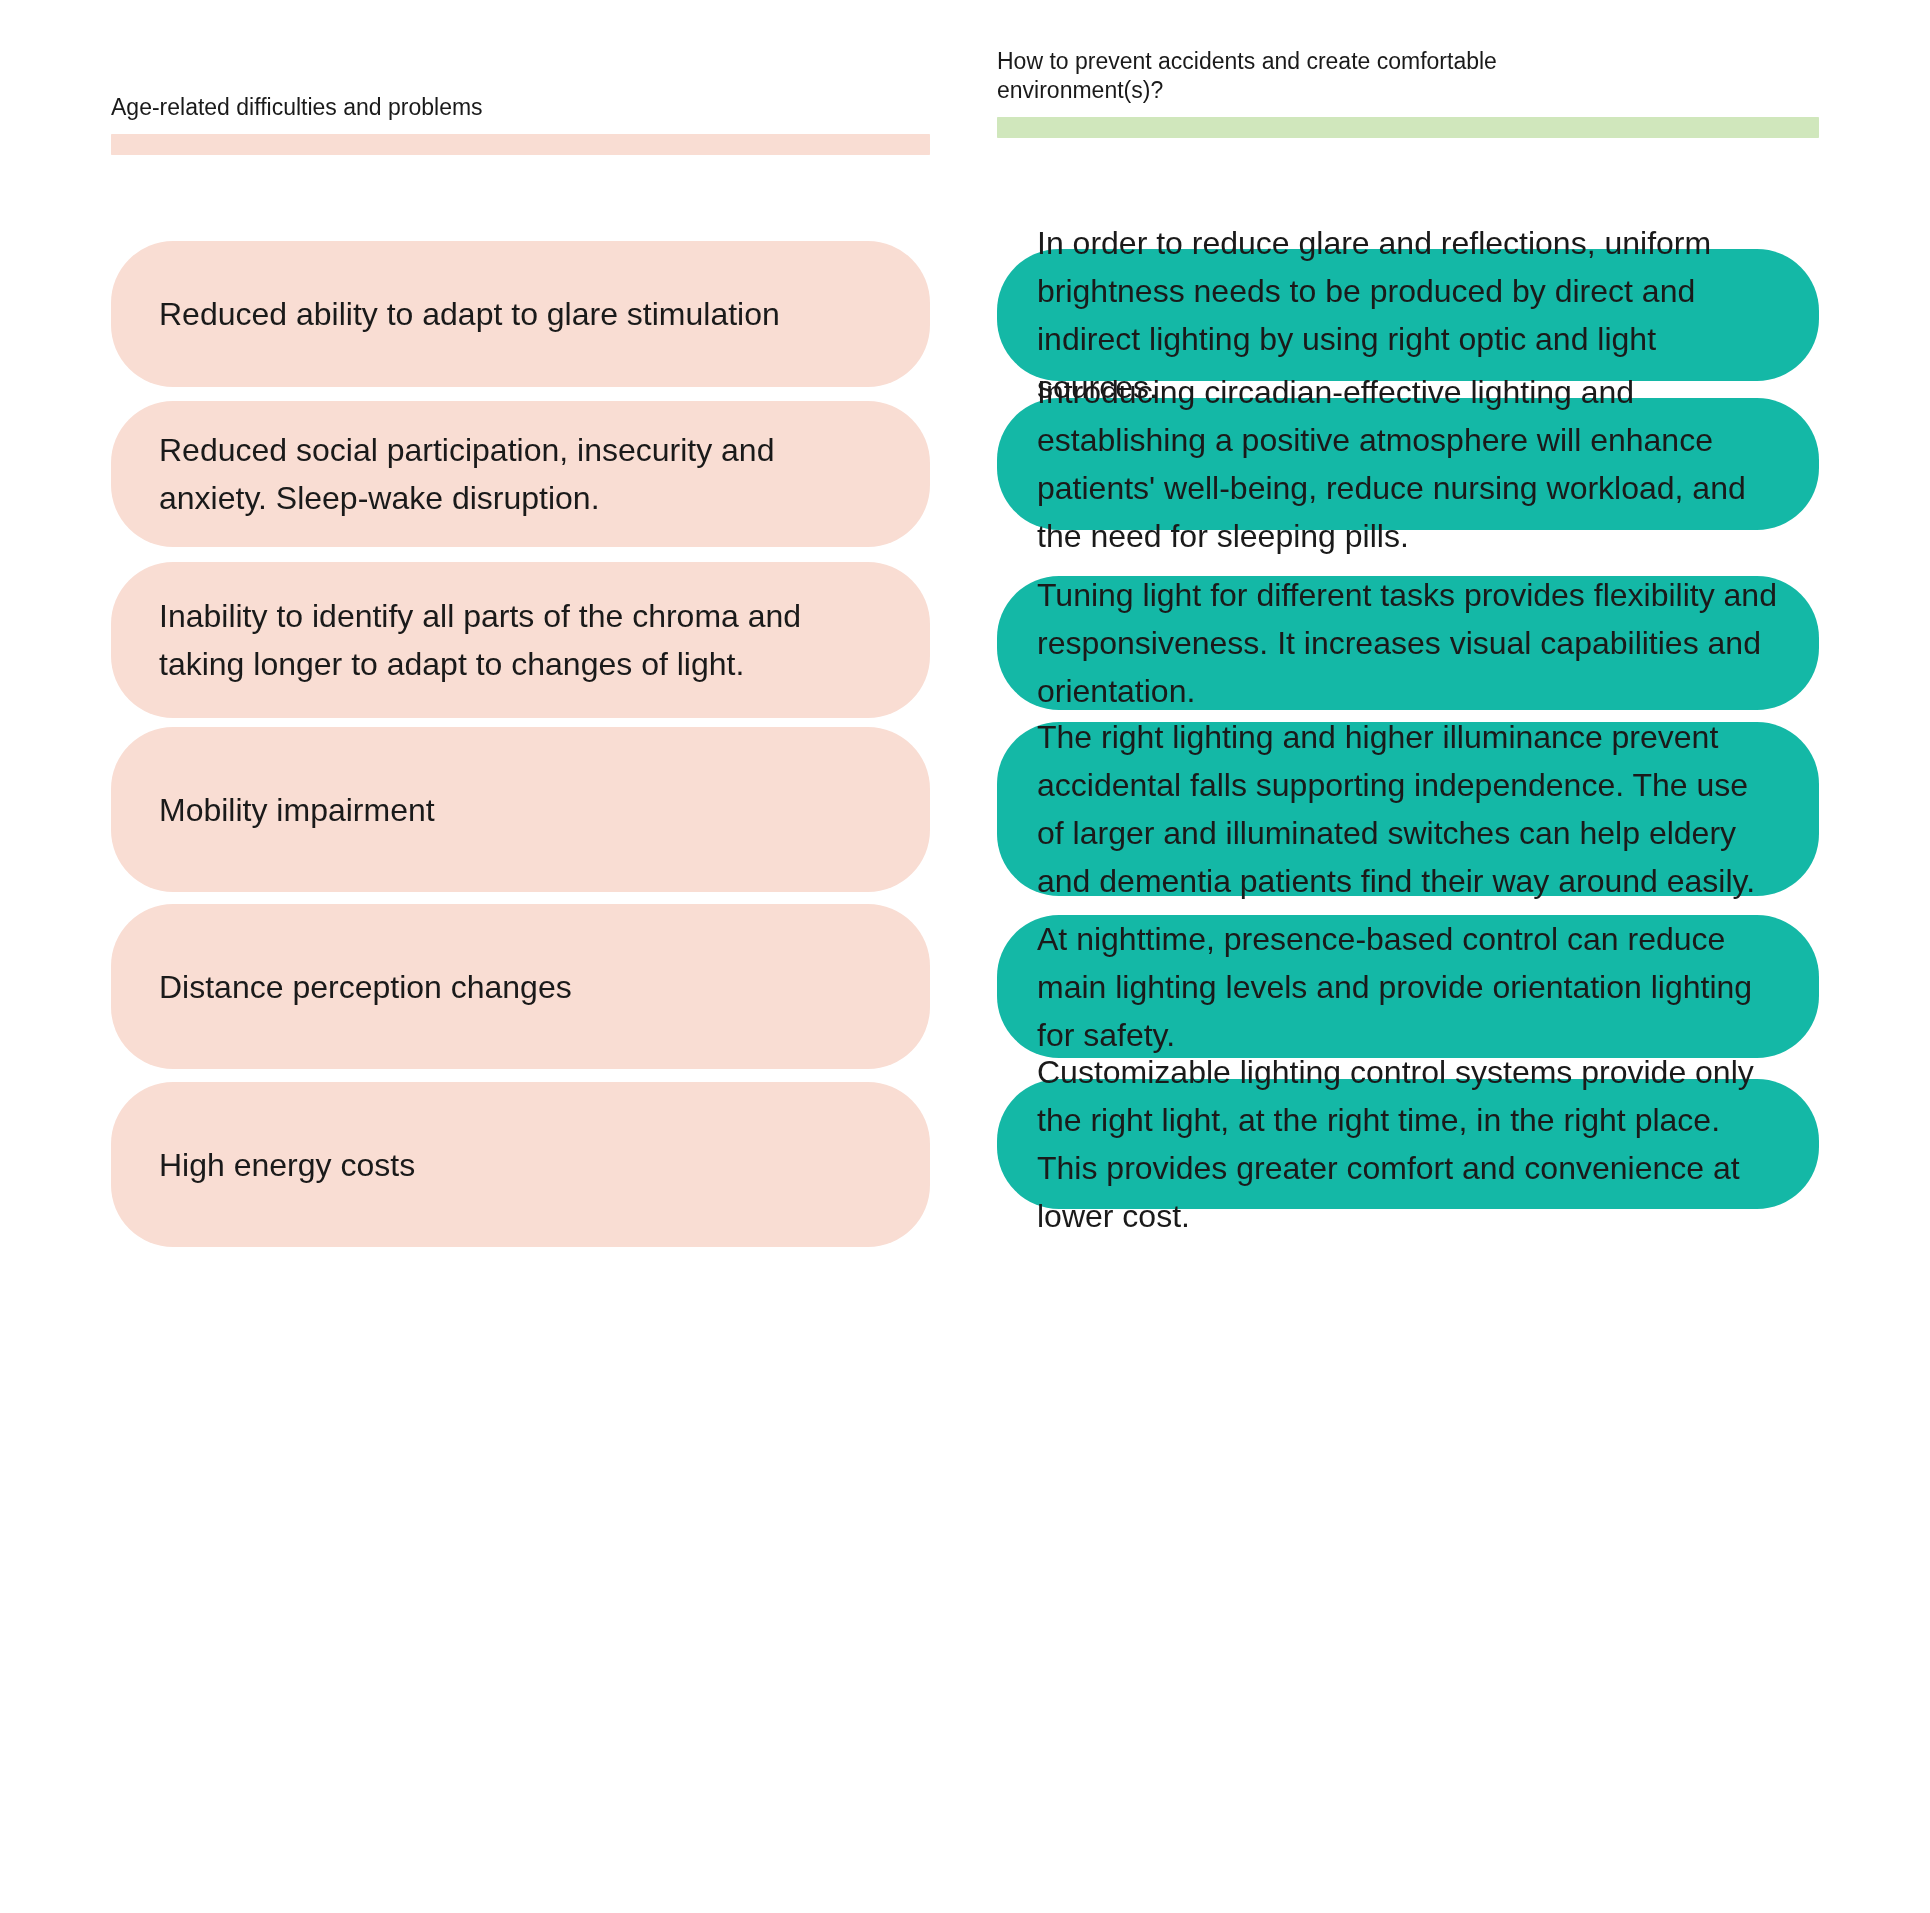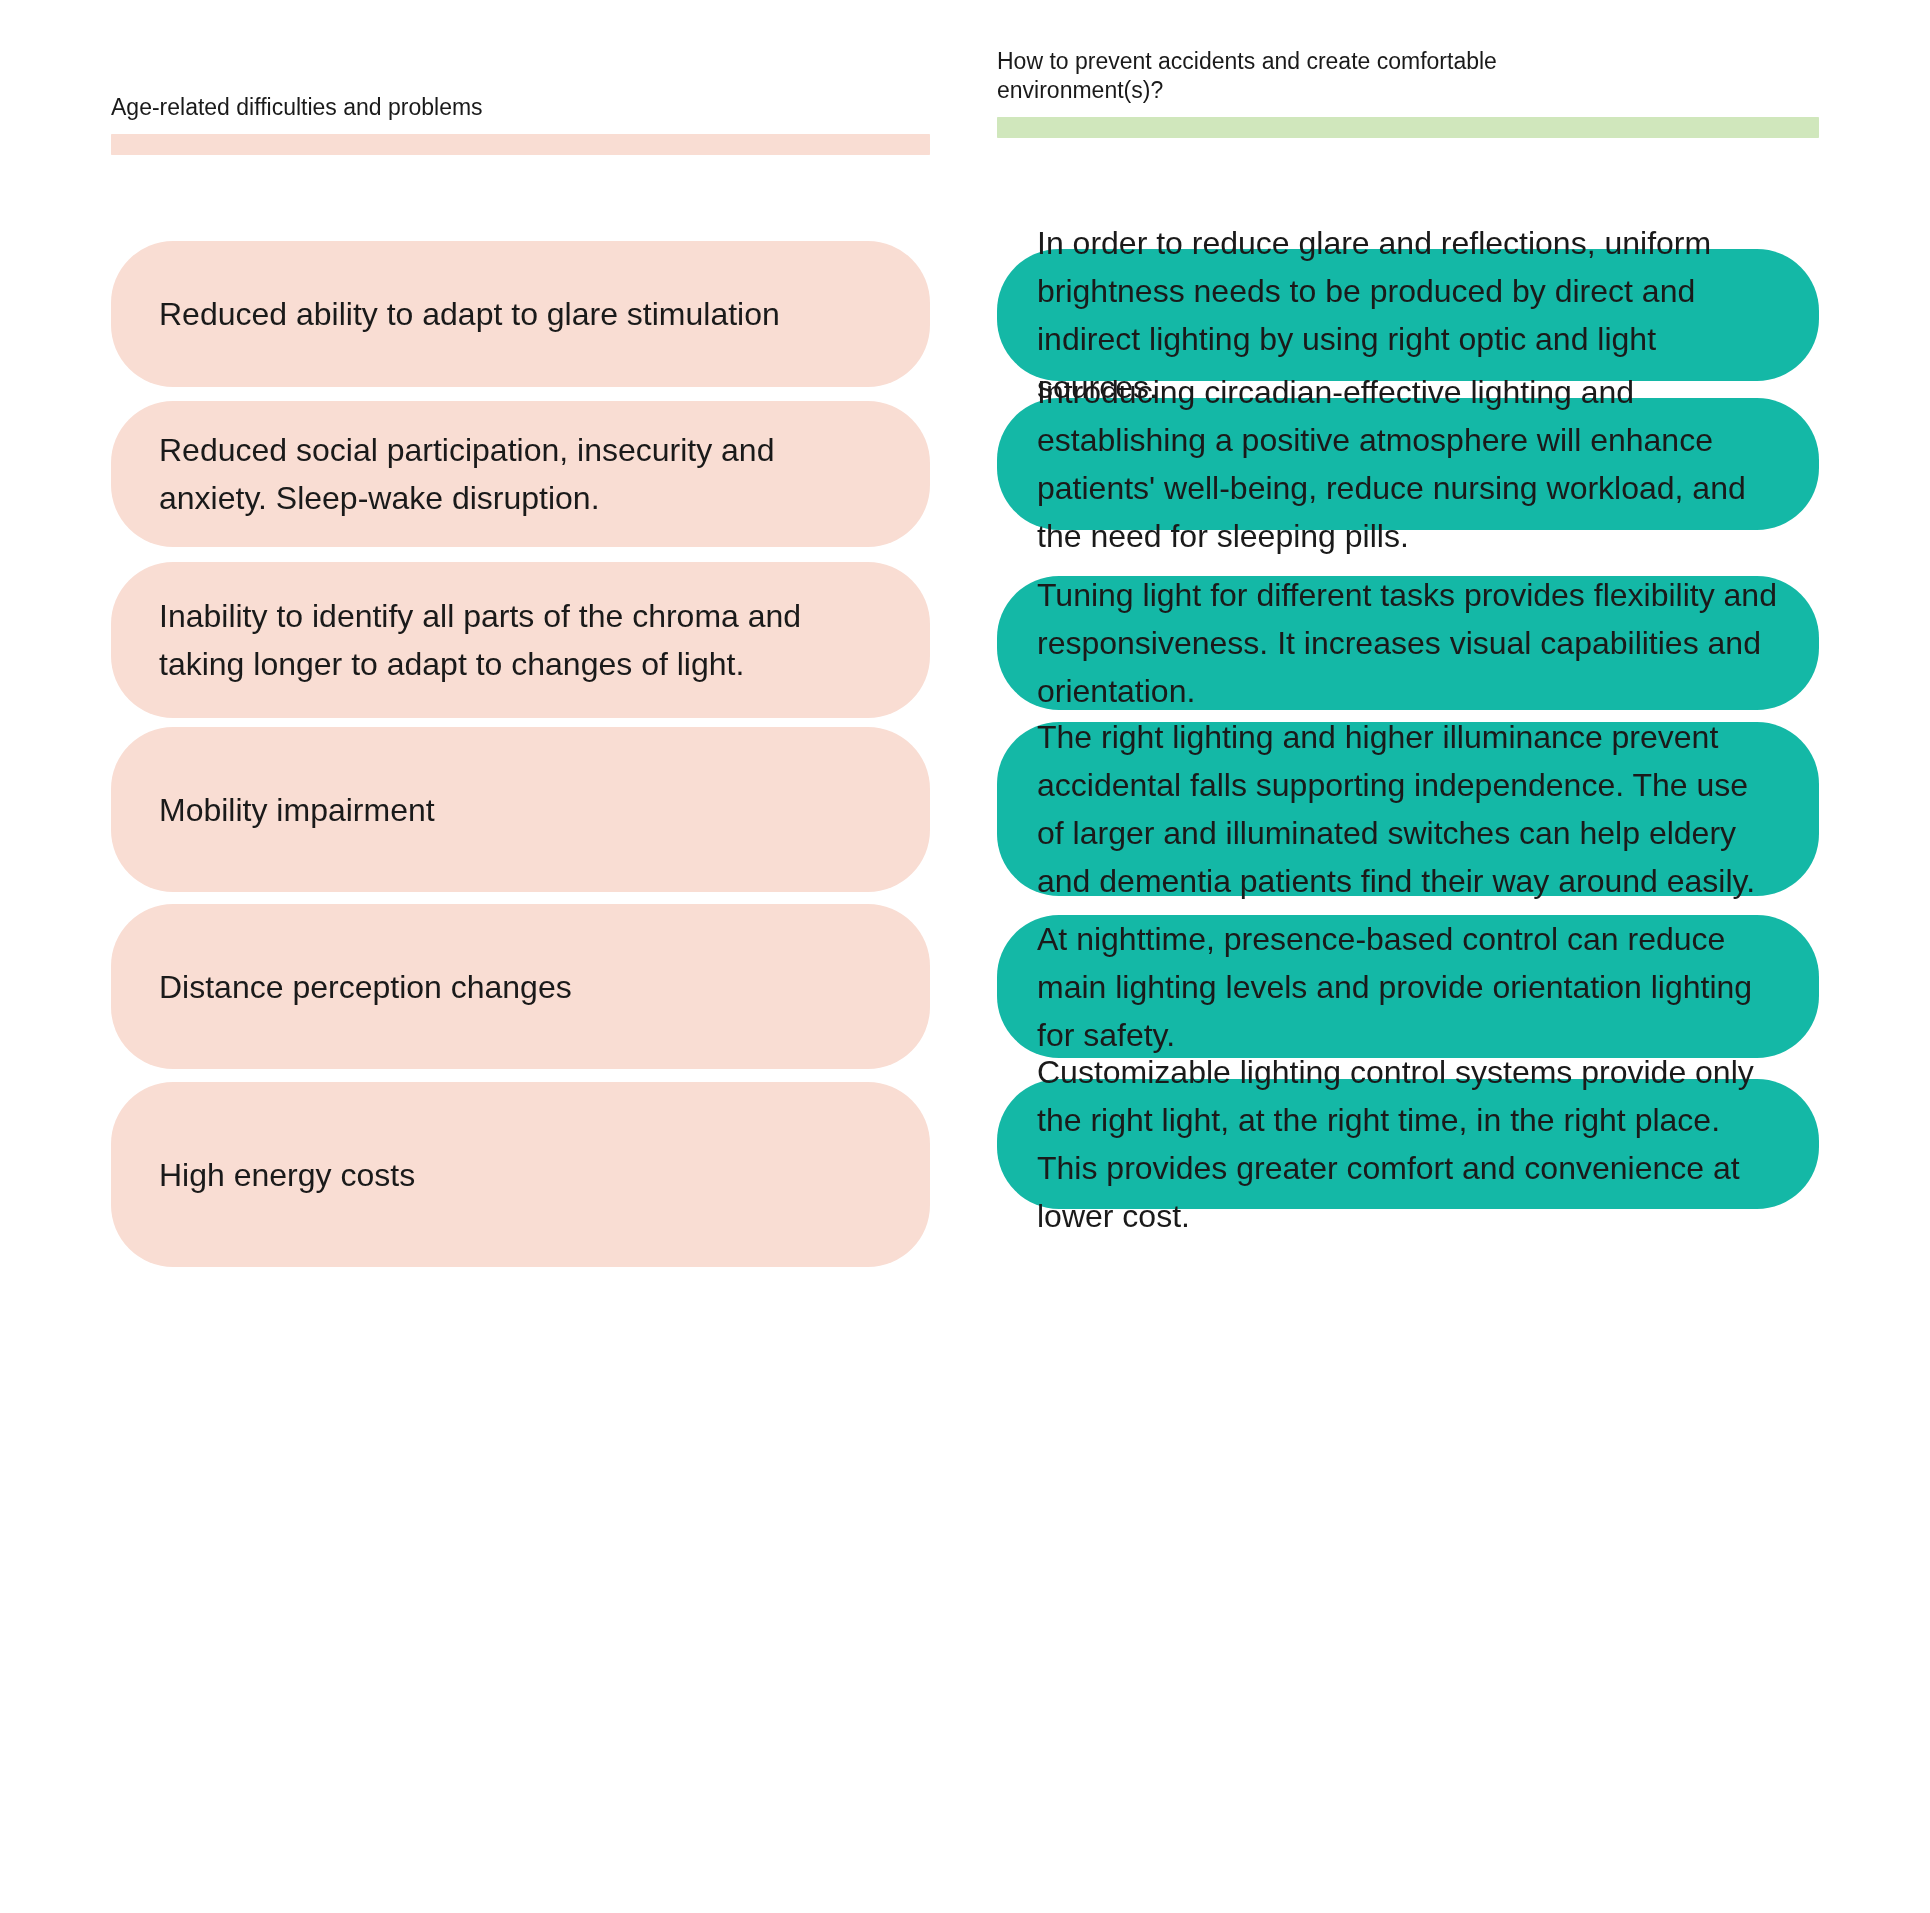--- a/index.html
+++ b/index.html
@@ -152,21 +152,21 @@
       </div>
       <div class="row" style="position: absolute; left: 0px; top: 663px; height: 165px;">
         <div class="card card-problem" style="top: 0px; height: 165px;">
           <div class="card-text">Distance perception changes</div>
         </div>
         <div class="card card-solution" style="top: 11px; height: 143px;">
           <div class="card-text">At nighttime, presence-based control can reduce main lighting levels and provide orientation lighting for safety.</div>
         </div>
       </div>
       <div class="row" style="position: absolute; left: 0px; top: 841px; height: 165px;">
-        <div class="card card-problem" style="top: 0px; height: 185px; align-items: center;">
+        <div class="card card-problem" style="top: 0px; height: 165px; align-items: center;">
           <div class="card-text">High energy costs</div>
         </div>
         <div class="card card-solution" style="top: -3.1px; height: 130px;">
           <div class="card-text"> Customizable lighting control systems provide only the right light, at the right time, in the right place. This provides greater comfort and convenience at lower cost.</div>
         </div>
       </div>
     </div>
 
 </div>
 

